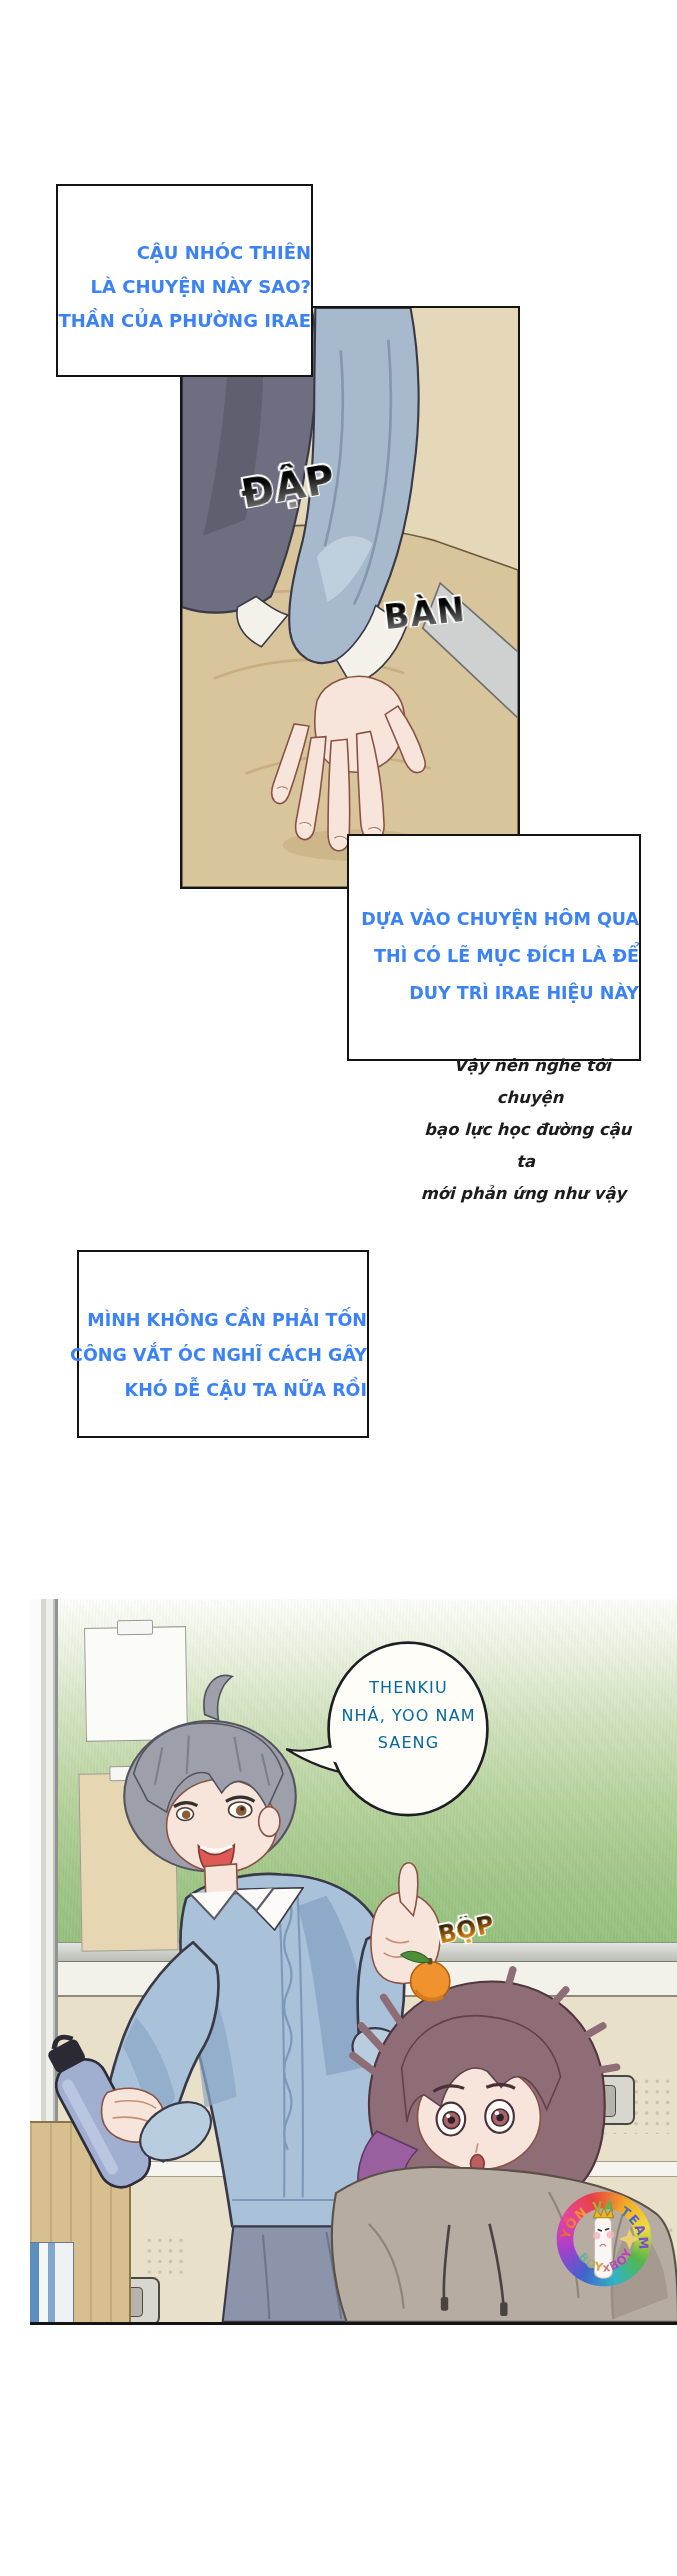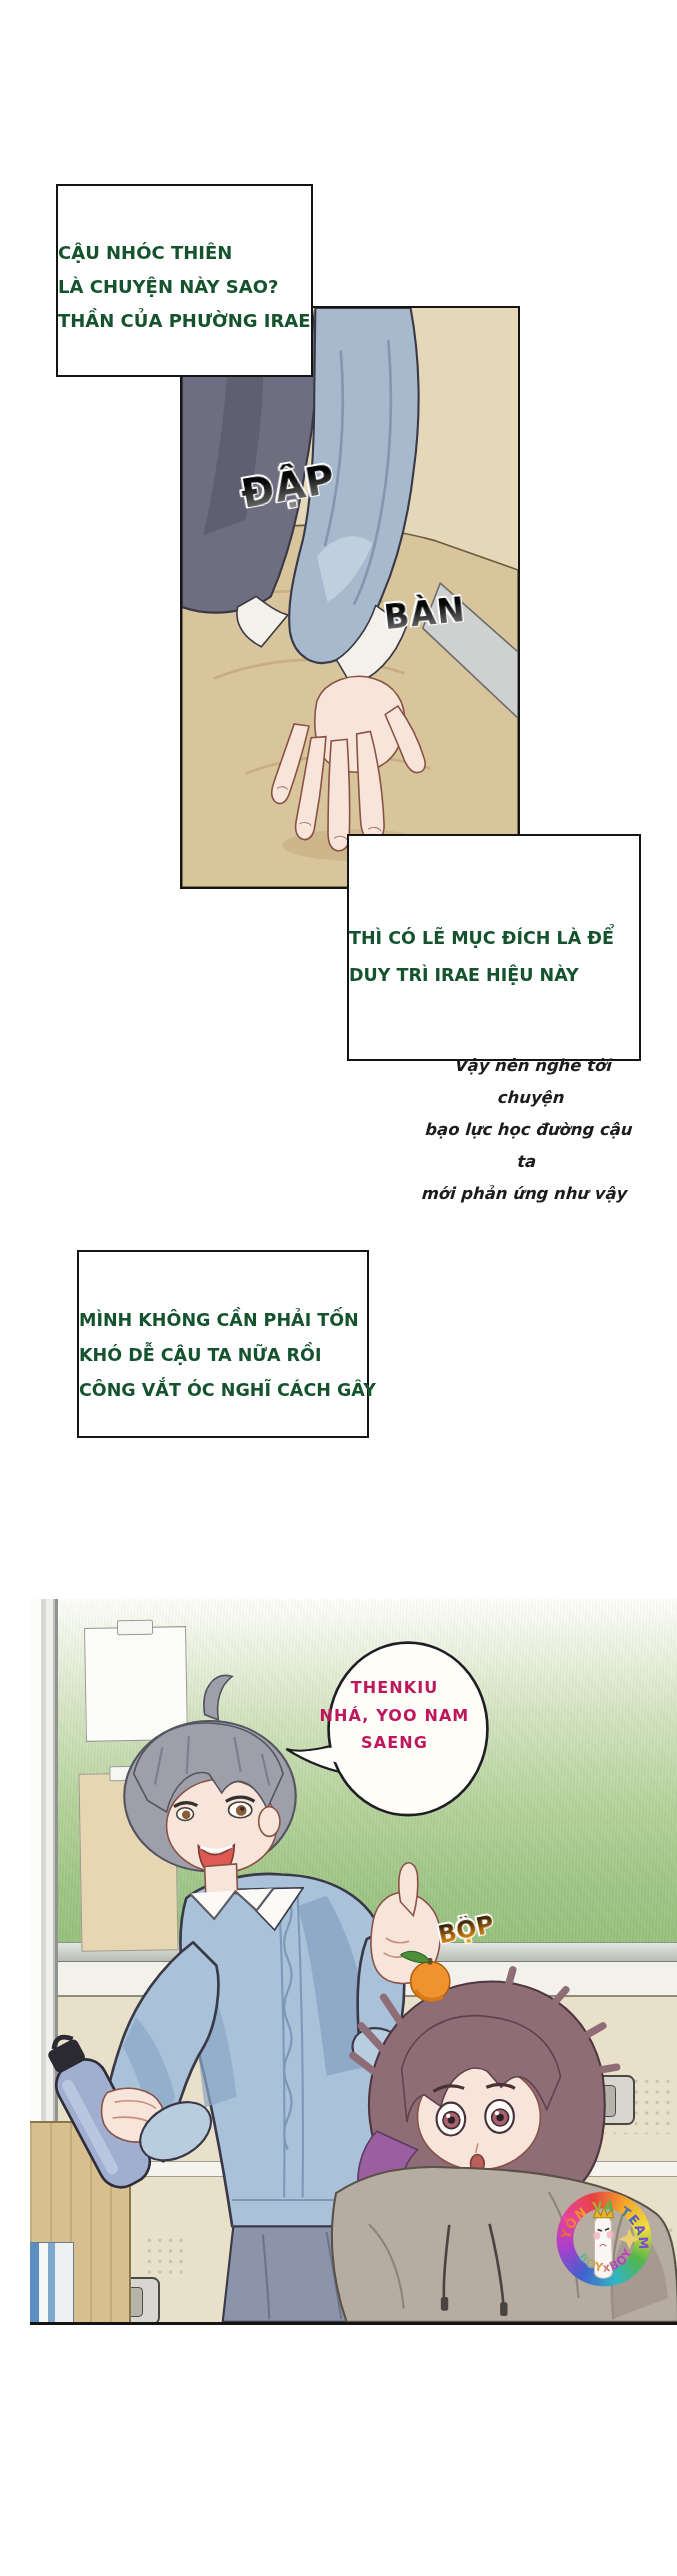--- a/index.html
+++ b/index.html
@@ -2,22 +2,22 @@
 <html style="font-size:8.5px"><head>
 <meta charset="utf-8">
 <style>
   html,body{margin:0;padding:0;}
   body{width:678px;height:2576px;background:#ffffff;position:relative;
        font-family:"DejaVu Sans",sans-serif;overflow:hidden;}
   .abs{position:absolute;}
 
   
   .nbox{position:absolute;background:#ffffff;border:2.6px solid #141414;
-        display:flex;flex-direction:column;align-items:flex-start;justify-content:center;
-        text-align:center;color:#14532d;font-weight:700;z-index:6;}
+        display:flex;flex-direction:column;align-items:flex-end;justify-content:center;
+        text-align:center;color:#3b82f6;font-weight:700;z-index:6;}
   .nbox .bline{display:block;white-space:nowrap;}
   #box1{left:56px;top:184px;width:257px;height:193px;font-size:18px;line-height:34px;padding-top:13.8px;box-sizing:border-box;}
   #box2{left:347px;top:834px;width:294px;height:227px;font-size:17.5px;line-height:37px;padding-top:18px;box-sizing:border-box;z-index:7;}
   #box3{left:77px;top:1250px;width:292px;height:188px;font-size:17.5px;line-height:35px;padding-top:23px;box-sizing:border-box;}
 
   
   .hand{position:absolute;font-style:italic;font-weight:600;color:#1c1c1c;
         font-family:"DejaVu Sans",sans-serif;transform:skewX(-4deg);z-index:8;}
   #note1{left:418px;top:1050px;width:222px;text-align:center;font-size:16.4px;line-height:32px;}
 
@@ -60,22 +60,22 @@
          background-image:repeating-linear-gradient(90deg,rgba(140,110,60,.25) 0 2.1px,transparent 2.1px 20px);}
   .books{position:absolute;left:0;top:643px;width:43px;height:79px;background:#f2f4f4;
          border:1.6px solid #6b7b8c;border-left:none;
          background-image:linear-gradient(90deg,#5a8fc0 0 9.5px,#f5f7f7 9.5px 18px,#7fa8cc 18px 25.4px,#eef1f2 25.4px 100%);}
   .paper{position:absolute;border:1.6px solid #9b9a92;}
   .paper .clip{position:absolute;left:50%;top:-8.5px;transform:translateX(-50%);width:34px;height:13.8px;
                background:#f6f6f4;border:1.6px solid #9b9a92;border-radius:2.1px;}
   #paperA{left:55px;top:27.5px;width:100px;height:112px;background:#fbfbf7;transform:rotate(-1deg);}
   #paperB{left:50px;top:174px;width:95px;height:176px;background:#e6d7b2;transform:rotate(-1deg);}
 
-  .bubble-text{position:absolute;left:285px;top:75px;width:159px;text-align:center;
-               font-weight:700;font-size:16px;line-height:27.5px;letter-spacing:1.1px;color:#be185d;z-index:6;}
+  .bubble-text{position:absolute;left:299px;top:75px;width:159px;text-align:center;
+               font-weight:400;font-size:16px;line-height:27.5px;letter-spacing:1.1px;color:#0369a1;z-index:6;}
   #sfx-bop{position:absolute;left:408px;top:317px;font-size:24px;font-weight:700;transform:rotate(-12deg);
     background:linear-gradient(#3a2303 20%,#9c5c07 55%,#f09a12 90%);
     -webkit-background-clip:text;background-clip:text;color:transparent;
     filter:drop-shadow(1.1px 0 0 #fff) drop-shadow(-1.1px 0 0 #fff) drop-shadow(0 1.1px 0 #fff) drop-shadow(0 -1.1px 0 #fff);
     z-index:7;}
 
   
   .watermark{position:absolute;left:522px;top:588px;width:104px;height:104px;z-index:8;opacity:.95;}
   .wm-ring{position:absolute;inset:0;border-radius:50%;
      background:conic-gradient(#e93e3e,#f6a623,#f3e13a,#51b847,#2bb6c9,#3b5fd0,#a43bd0,#e93ea0,#e93e3e);
@@ -125,34 +125,35 @@
   <span id="sfx-ban" class="sfx-dark">BÀN</span>
 </div>
 
 <div id="box1" class="nbox">
   <span class="bline">CẬU NHÓC THIÊN</span>
   <span class="bline">LÀ CHUYỆN NÀY SAO?</span>
   <span class="bline">THẦN CỦA PHƯỜNG IRAE</span>
 </div>
 
 <div id="box2" class="nbox">
+  <span class="bline">DỰA VÀO CHUYỆN HÔM QUA</span>
   <span class="bline">THÌ CÓ LẼ MỤC ĐÍCH LÀ ĐỂ</span>
   <span class="bline">DUY TRÌ IRAE HIỆU NÀY</span>
 </div>
 
 <div id="note1" class="hand">
   <div>Vậy nên nghe tới chuyện</div>
   <div>bạo lực học đường cậu ta</div>
   <div>mới phản ứng như vậy</div>
 </div>
 
 <div id="box3" class="nbox">
   <span class="bline">MÌNH KHÔNG CẦN PHẢI TỐN</span>
+  <span class="bline">CÔNG VẮT ÓC NGHĨ CÁCH GÂY</span>
   <span class="bline">KHÓ DỄ CẬU TA NỮA RỒI</span>
-  <span class="bline">CÔNG VẮT ÓC NGHĨ CÁCH GÂY</span>
 </div>
 
 <div id="panel2" class="abs">
   <div class="board"></div>
   <div class="board-tex"></div>
   <div class="tray"></div>
   <div class="wallstrip"></div>
 
   <div class="lockers">
     <div class="ldiv-v" style="left:239px;"></div>

